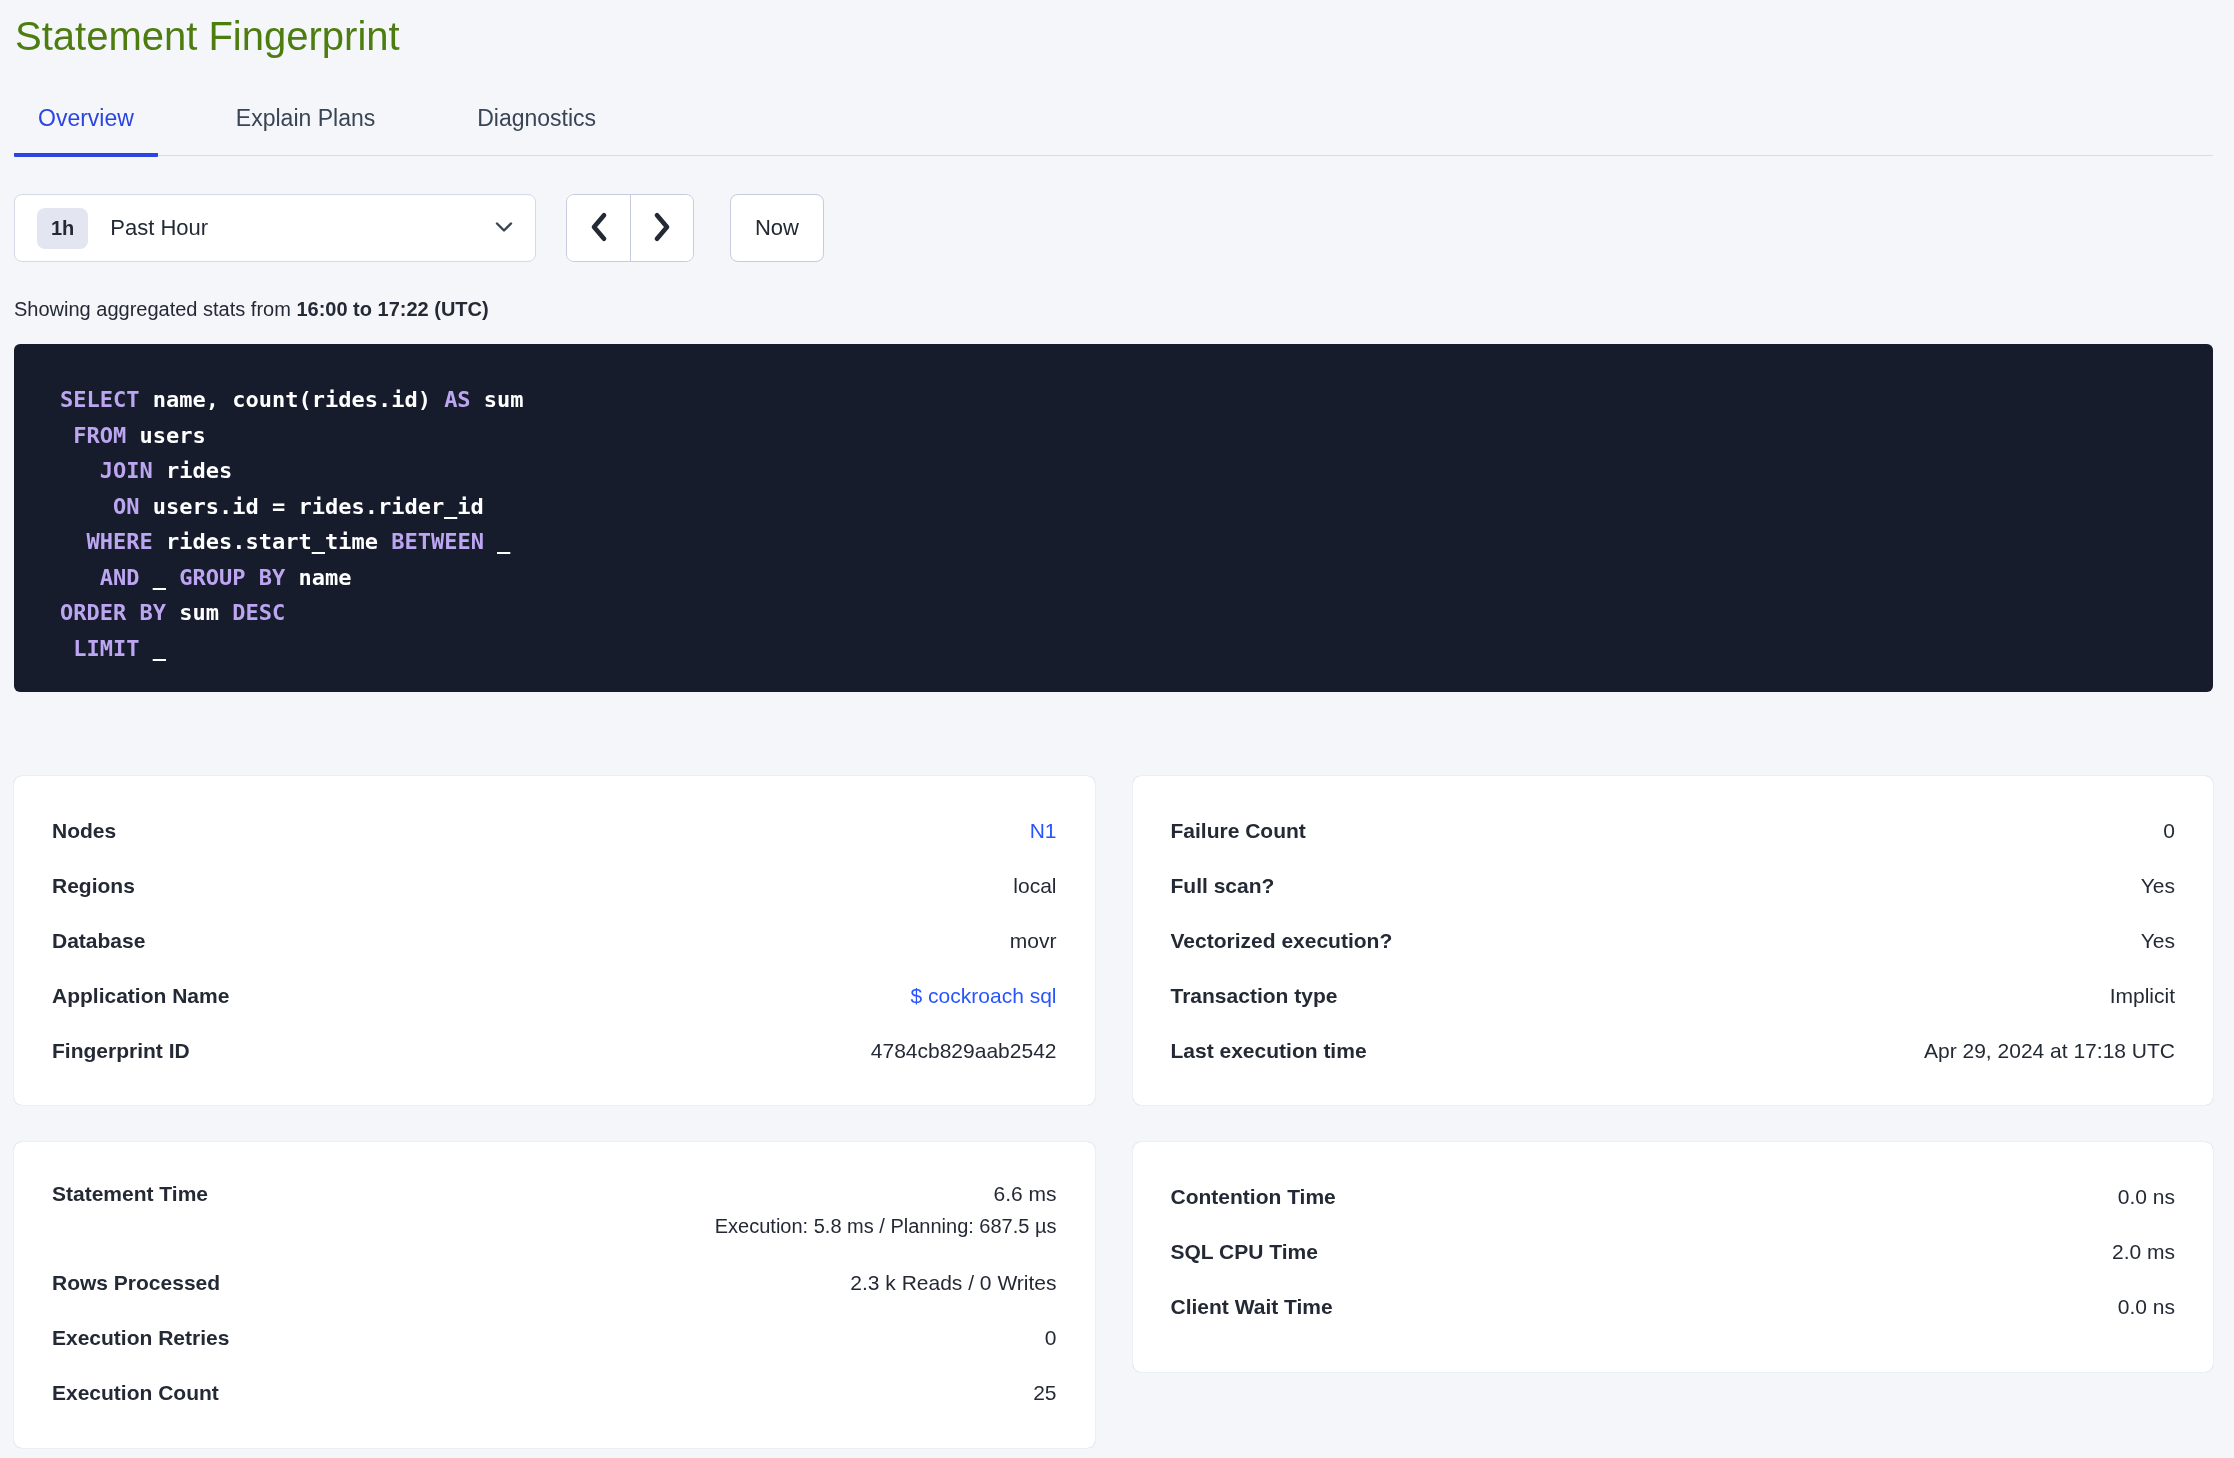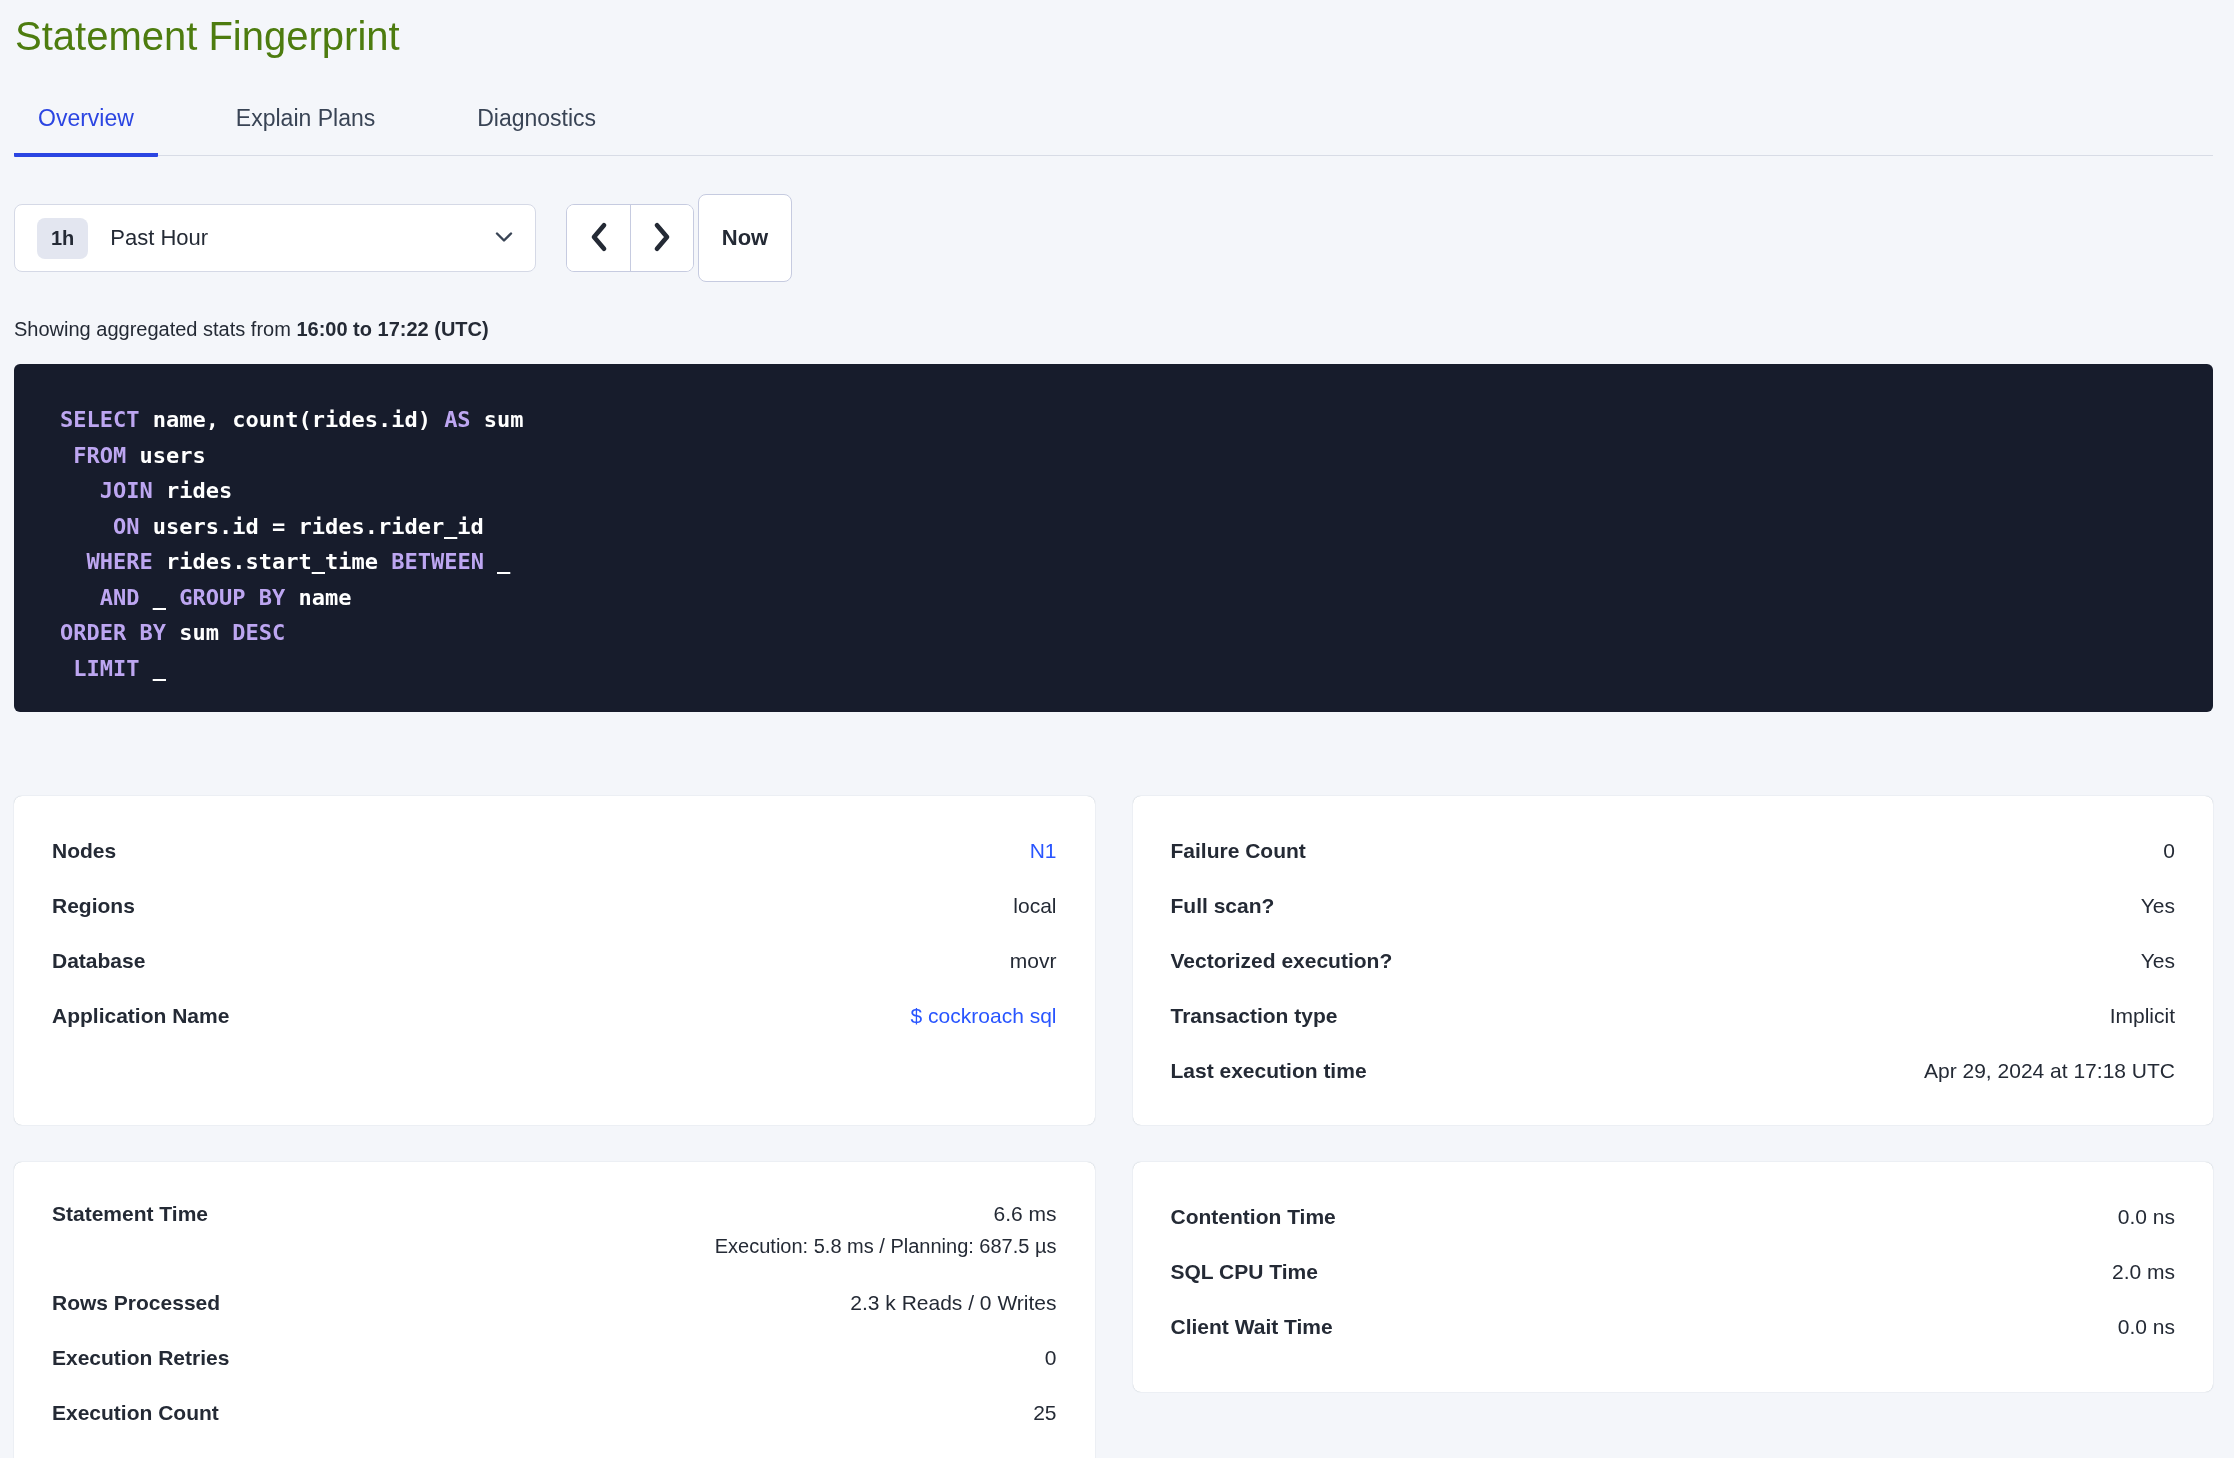--- a/index.html
+++ b/index.html
@@ -34,23 +34,23 @@
     padding: 9px 14px; margin-right: 22px; color: #242a35;
   }
   .ts-label { font-size: 22px; color: #242a35; flex: 1; }
   .arrow-group { display: flex; margin-left: 30px; border: 1px solid #c6cbe0; border-radius: 8px; background: #fff; overflow: hidden; }
   .arrow-btn {
     width: 63px; height: 66px; background: #fff; border: none; display: flex;
     align-items: center; justify-content: center; cursor: pointer;
   }
   .arrow-btn + .arrow-btn { border-left: 1px solid #c6cbe0; }
   .now-btn {
-    margin-left: 4px; width: 94px; height: 88px; background: #fff; border: 1px solid #c6cbe0;
+    margin-left: 36px; width: 94px; height: 68px; background: #fff; border: 1px solid #c6cbe0;
     border-radius: 8px; font-size: 22px; font-family: "Liberation Sans", sans-serif;
-    color: #242a35; cursor: pointer; font-weight: bold;
+    color: #242a35; cursor: pointer;
   }
 
   
   .stats-note { margin-top: 36px; font-size: 20px; color: #242a35; }
   .stats-note b { font-weight: 700; }
 
   
   .sql-box {
     margin-top: 23px; background: #171c2c; border-radius: 6px;
     padding: 38px 46px; height: 348px; width: 2199px;
@@ -166,20 +166,26 @@
             <span class="row-value-wrap">
               <span class="row-value">movr</span>
             </span>
           </div>
           <div class="row">
             <span class="row-label">Application Name</span>
             <span class="row-value-wrap">
               <span class="row-value link">$ cockroach sql</span>
             </span>
           </div>
+          <div class="row">
+            <span class="row-label">Fingerprint ID</span>
+            <span class="row-value-wrap">
+              <span class="row-value">4784cb829aab2542</span>
+            </span>
+          </div>
         </div>
     </div>
     <div class="card h-top">
       <div id="rows-top-right">
           <div class="row">
             <span class="row-label">Failure Count</span>
             <span class="row-value-wrap">
               <span class="row-value">0</span>
             </span>
           </div>

